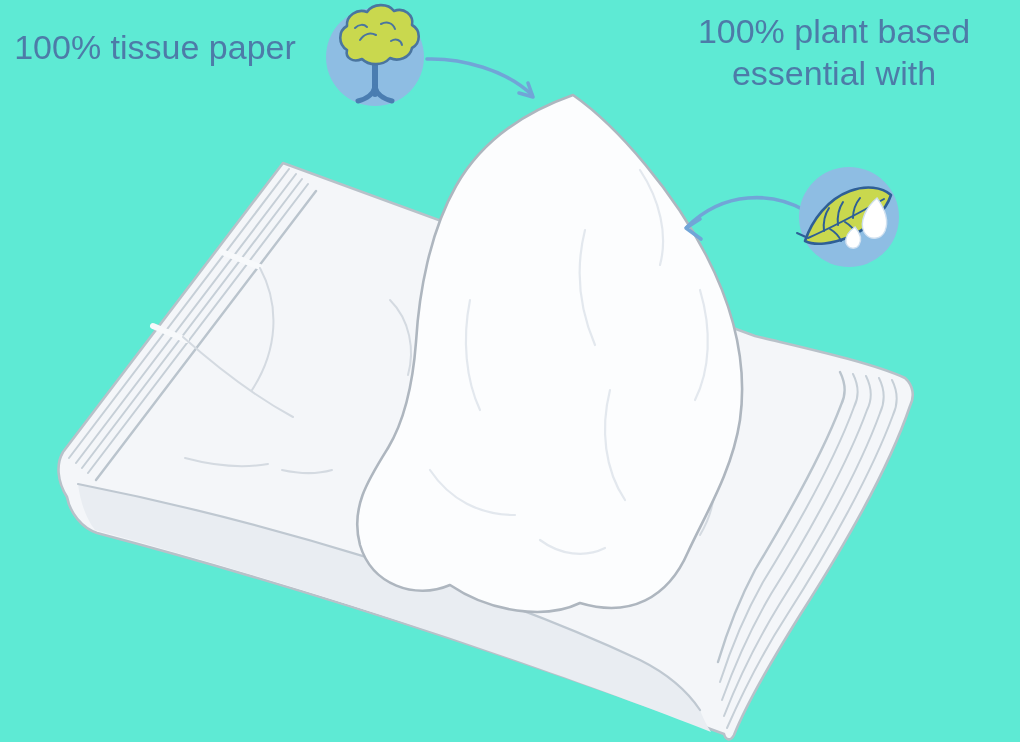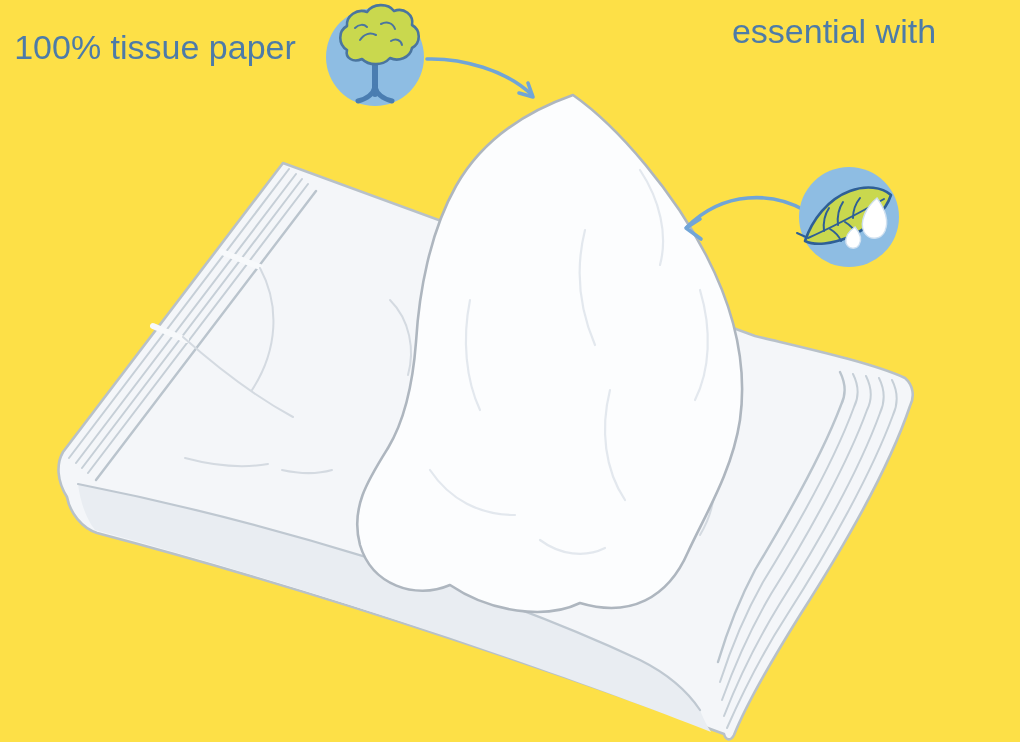--- a/index.html
+++ b/index.html
@@ -1,18 +1,18 @@
 <!DOCTYPE html>
 <html style="--label-text: #4d7ba8; --icon-circle: #8ebde3; --foliage-green: #c9d84e; --leaf-outline: #2e5f96; --tree-trunk: #4a7db1; --arrow: #71a5d7; --package-outline: #b8c1c9; --package-fill: #f4f6f9; --wipe-fill: #fcfdfe;"><head>
 <meta charset="utf-8">
 <style>
   html,body{margin:0;padding:0;background:#ffffff;}
   #stage{
     position:relative;width:1020px;height:742px;overflow:hidden;
-    background:#fde047;
+    background:#5eead4;
     font-family:"Liberation Sans","DejaVu Sans",sans-serif;
   }
   #art{position:absolute;left:0;top:0;}
   .label{
     position:absolute;
     color:var(--label-text,#4d7ba8);
     font-size:34px;
     font-weight:400;
     text-align:center;
     letter-spacing:0px;
@@ -181,16 +181,17 @@
           M 877,198 C 885,209 889,221 885,231 C 881,240 869,241 864,232 C 859,222 866,207 877,198 Z"></path>
         <path class="droplet" d="
           M 855,227 C 860,233 862,240 859,245 C 856,250 848,249 846,243 C 845,237 849,231 855,227 Z"></path>
       </g>
     </g>
   </svg>
 
   <div class="label label-left">100% tissue paper</div>
 
   <div class="label label-right">
+    <div>100% plant based</div>
     <div>essential with</div>
   </div>
 
 </div>
 
 </body></html>

